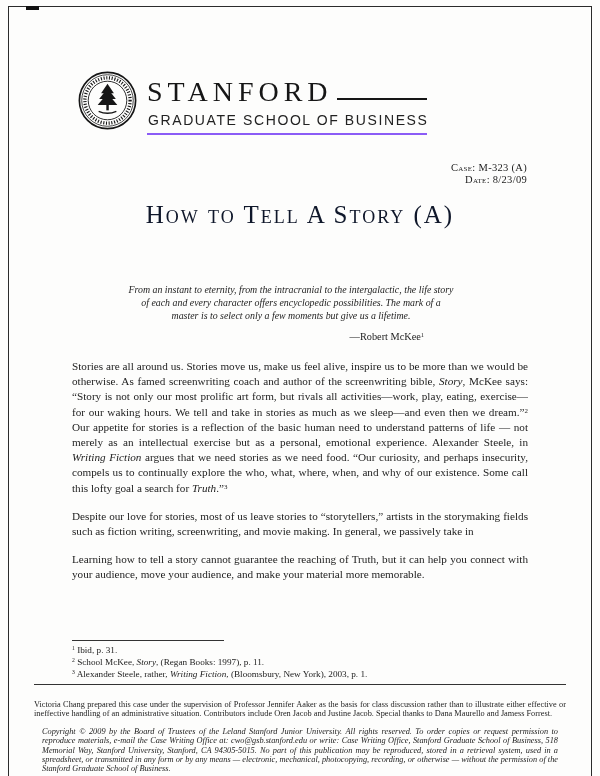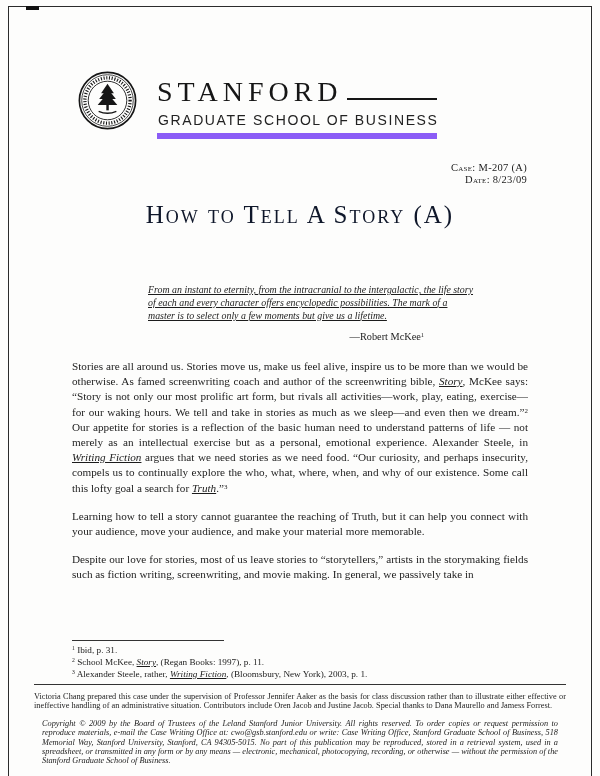--- a/index.html
+++ b/index.html
@@ -28,40 +28,40 @@
     width: 13px; height: 4px;
     background: #111;
   }
 
   
   .brand-row {
     position: absolute;
     top: 71px; left: 78px;
     display: flex;
     align-items: flex-start;
-    gap: 20px;
+    gap: 10px;
   }
   .seal { width: 59px; height: 59px; flex: 0 0 auto; }
   .brand-col { width: 280px; padding-top: 7px; }
   .wordmark-line { display: flex; align-items: flex-end; }
   .wordmark {
     font-size: 28px;
     letter-spacing: 5px;
     line-height: 1;
     color: #161616;
     white-space: nowrap;
   }
   .wordmark-rule {
     flex: 1;
     border-top: 2px solid #161616;
     margin-bottom: 6px;
     margin-left: 4px;
   }
   .division-wrap {
-    border-bottom: 6px solid #8b5cf6;
+    border-bottom: 2px solid #8b5cf6;
     padding: 5px 0 4px 1px;
   }
   .division {
     font-family: "Liberation Sans", sans-serif;
     font-size: 14px;
     letter-spacing: 1.6px;
     color: #222;
     white-space: nowrap;
   }
 
@@ -84,26 +84,25 @@
     text-align: center;
     font-variant: small-caps;
     font-size: 25px;
     letter-spacing: 2px;
     color: #0f172a;
   }
 
   
   .epigraph {
     position: absolute;
-    top: 283px; left: 148px; width: 326px;
+    top: 283px; left: 128px; width: 326px;
     font-style: italic;
     font-size: 9.9px;
     line-height: 13px;
-    text-align: left;
-    text-decoration: underline;
+    text-align: center;
   }
   .attribution {
     position: absolute;
     top: 331px; left: 140px; width: 326px;
     text-align: right;
     padding-right: 42px;
     box-sizing: border-box;
     font-size: 10.3px;
   }
 
@@ -137,25 +136,25 @@
     top: 684px; left: 34px; right: 34px;
     border-top: 1px solid #333;
   }
   .credits {
     position: absolute;
     top: 688px; left: 34px; width: 532px;
     font-size: 8.3px;
     line-height: 9.4px;
     text-align: justify;
   }
-  .credits .ack { margin: 4px 0 4px 0; }
+  .credits .ack { margin: 12px 0 4px 0; }
   .credits .copyright { margin: 8px; font-style: italic; }
 
   
-  .i { font-style: italic; text-decoration: underline; }
+  .i { font-style: italic; }
   .sup {
     font-size: 0.62em;
     position: relative;
     top: -0.45em;
     line-height: 0;
   }
 </style>
 </head>
 <body>
 
@@ -180,33 +179,33 @@
         <span class="wordmark">STANFORD</span>
         <span class="wordmark-rule"></span>
       </div>
       <div class="division-wrap">
         <span class="division">GRADUATE SCHOOL OF BUSINESS</span>
       </div>
     </div>
   </div>
 
   <div class="case-info">
-    <div>Case: M-207 (A)</div>
+    <div>Case: M-323 (A)</div>
     <div>Date: 8/23/09</div>
   </div>
 
   <div class="doc-title">How to Tell A Story (A)</div>
 
   <div class="epigraph">From an instant to eternity, from the intracranial to the intergalactic, the life story of each and every character offers encyclopedic possibilities.  The mark of a master is to select only a few moments but give us a lifetime.</div>
   <div class="attribution"><span>—Robert McKee</span><span class="sup">1</span></div>
 
   <div class="body-text">
     <p><span>Stories are all around us.  Stories move us, make us feel alive, inspire us to be more than we would be otherwise.  As famed screenwriting coach and author of the screenwriting bible, </span><span class="i">Story</span><span>, McKee says: “Story is not only our most prolific art form, but rivals all activities—work, play, eating, exercise—for our waking hours.  We tell and take in stories as much as we sleep—and even then we dream.”</span><span class="sup">2</span><span>  Our appetite for stories is a reflection of the basic human need to understand patterns of life — not merely as an intellectual exercise but as a personal, emotional experience. Alexander Steele, in </span><span class="i">Writing Fiction</span><span> argues that we need stories as we need food. “Our curiosity, and perhaps insecurity, compels us to continually explore the who, what, where, when, and why of our existence.  Some call this lofty goal a search for </span><span class="i">Truth</span><span>.”</span><span class="sup">3</span></p>
+    <p><span>Despite our love for stories, most of us leave stories to “storytellers,” artists in the storymaking fields such as fiction writing, screenwriting, and movie making.  In general, we passively take in</span></p>
     <p><span>Learning how to tell a story cannot guarantee the reaching of Truth, but it can help you connect with your audience, move your audience, and make your material more memorable.</span></p>
-    <p><span>Despite our love for stories, most of us leave stories to “storytellers,” artists in the storymaking fields such as fiction writing, screenwriting, and movie making.  In general, we passively take in</span></p>
   </div>
 
   <div class="footnote-rule"></div>
   <div class="footnotes">
     <p class="fn"><span class="sup">1</span><span> Ibid, p. 31.</span></p>
     <p class="fn"><span class="sup">2</span><span> School McKee, </span><span class="i">Story</span><span>, (Regan Books: 1997), p. 11.</span></p>
     <p class="fn"><span class="sup">3</span><span> Alexander Steele, rather, </span><span class="i">Writing Fiction</span><span>, (Bloomsbury, New York), 2003, p. 1.</span></p>
   </div>
 
   <div class="credits-divider"></div>

